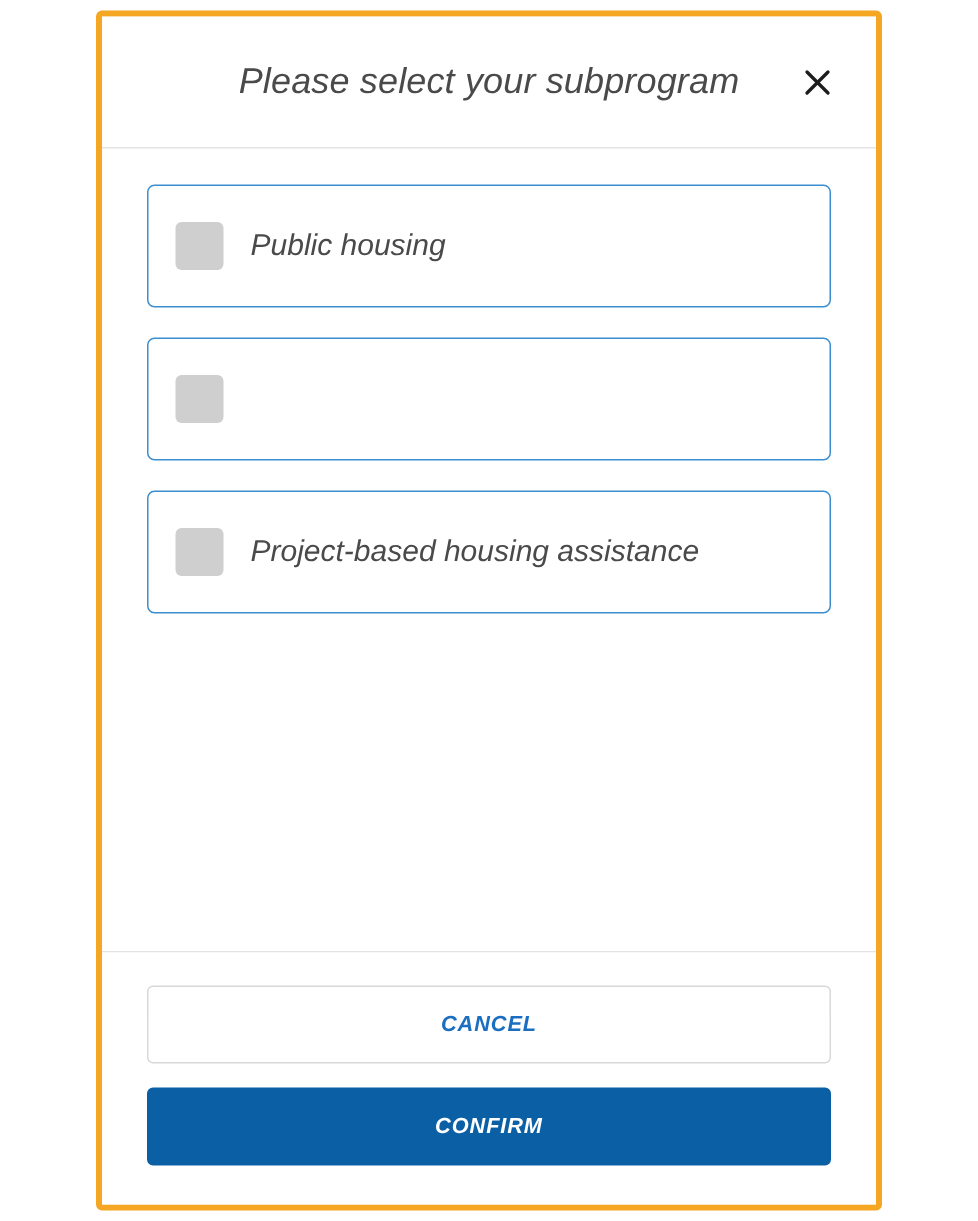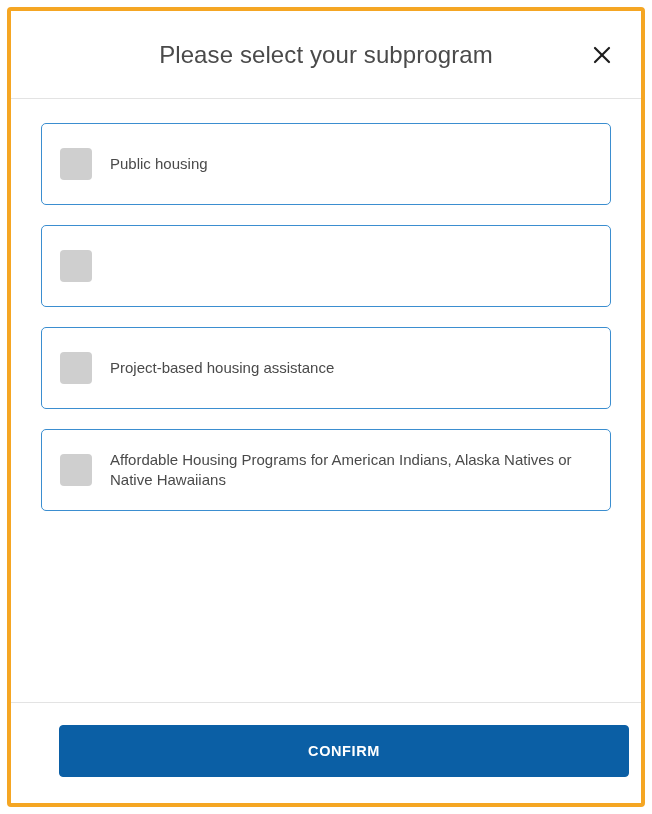--- a/index.html
+++ b/index.html
@@ -20,28 +20,29 @@
     box-sizing: border-box;
     display: flex;
     align-items: center;
     justify-content: center;
     background: #ffffff;
   }
 
   
   .highlight-frame {
     box-sizing: border-box;
-    width: 638px;
+    width: 524px;
     height: 800px;
     border: 4px solid #f5a623;
     border-radius: 4px;
     background: #ffffff;
     display: flex;
     flex-direction: column;
     overflow: hidden;
+    font-style: italic;
   }
 
   .dialog {
     flex: 1 1 auto;
     display: flex;
     flex-direction: column;
     background: #ffffff;
     min-height: 0;
   }
 
@@ -113,21 +114,21 @@
     flex: 0 0 auto;
     width: 32px;
     height: 32px;
     border-radius: 4px;
     background: #cfcfcf;
     margin-right: 18px;
     cursor: pointer;
   }
 
   .option-label {
-    font-size: 15px;
+    font-size: 20px;
     color: #4a4a4a;
     line-height: 1.35;
     font-weight: 400;
   }
 
   
   .dialog-footer {
     flex: 0 0 auto;
     padding: 22px 30px 26px 30px;
     box-sizing: border-box;
@@ -151,21 +152,20 @@
   .btn-cancel {
     border: 1px solid #d8d8d8;
     background: #ffffff;
     color: #1c6fc0;
     margin-bottom: 16px;
   }
   .btn-confirm {
     border: 1px solid #0b5fa5;
     background: #0b5fa5;
     color: #ffffff;
-    margin-left: 18px;
   }
 </style>
 </head>
 <body>
 
 <div class="screen">
   <div class="highlight-frame">
     <div class="dialog">
 
       <div class="dialog-header">
@@ -187,26 +187,23 @@
 
         <div class="option">
           <span class="option-checkbox"></span>
         </div>
 
         <div class="option">
           <span class="option-checkbox"></span>
           <span class="option-label">Project-based housing assistance</span>
         </div>
 
-        <div class="option">
-          <span class="option-checkbox"></span>
-          <span class="option-label">Affordable Housing Programs for American Indians, Alaska Natives or Native Hawaiians</span>
-        </div>
 
       </div>
 
       <div class="dialog-footer">
+        <div class="btn btn-cancel">CANCEL</div>
         <div class="btn btn-confirm">CONFIRM</div>
       </div>
 
     </div>
   </div>
 </div>
 
 </body></html>

